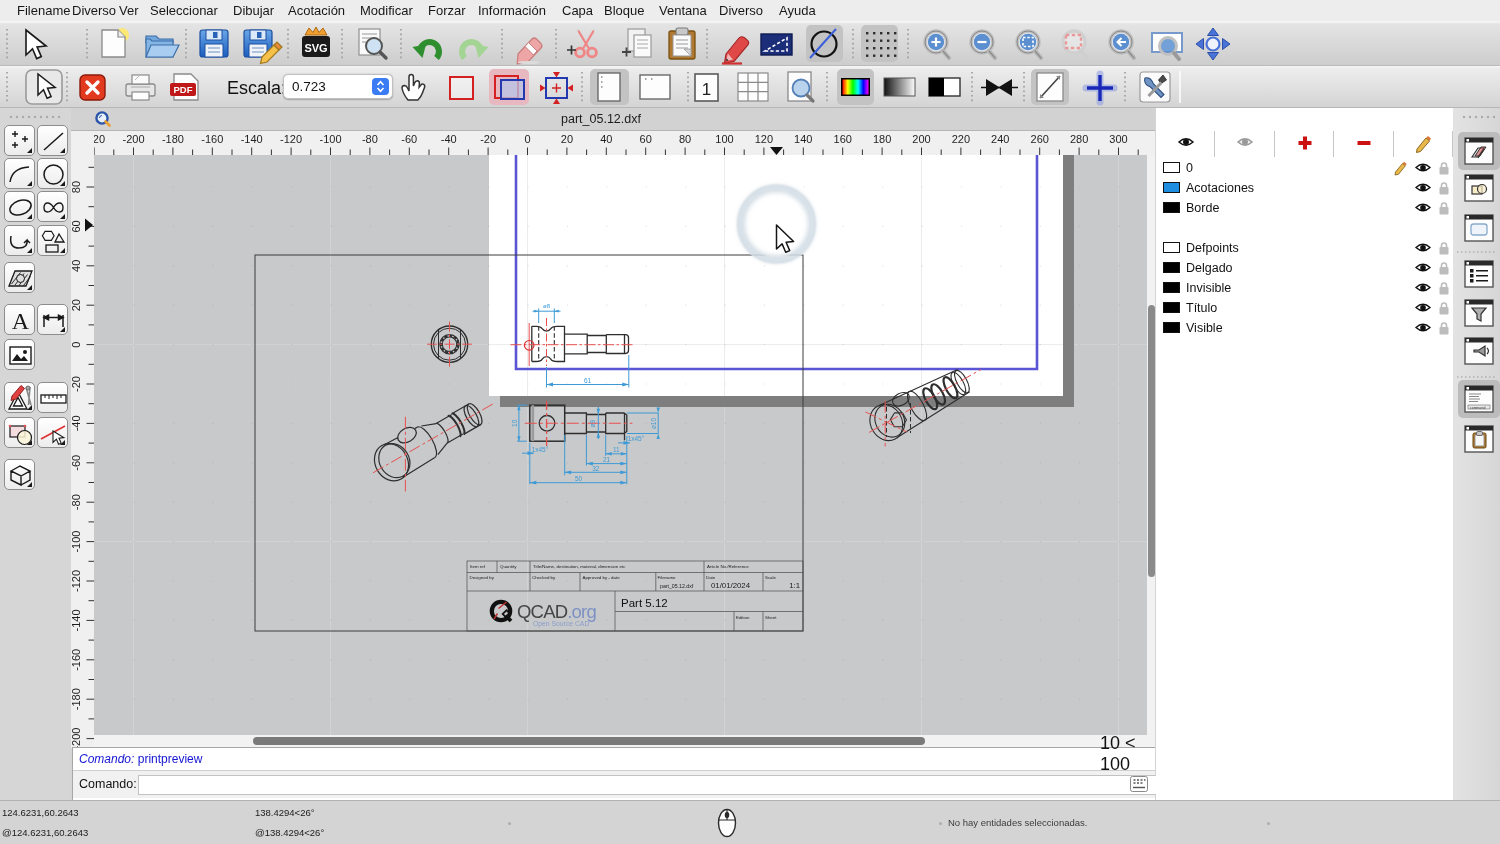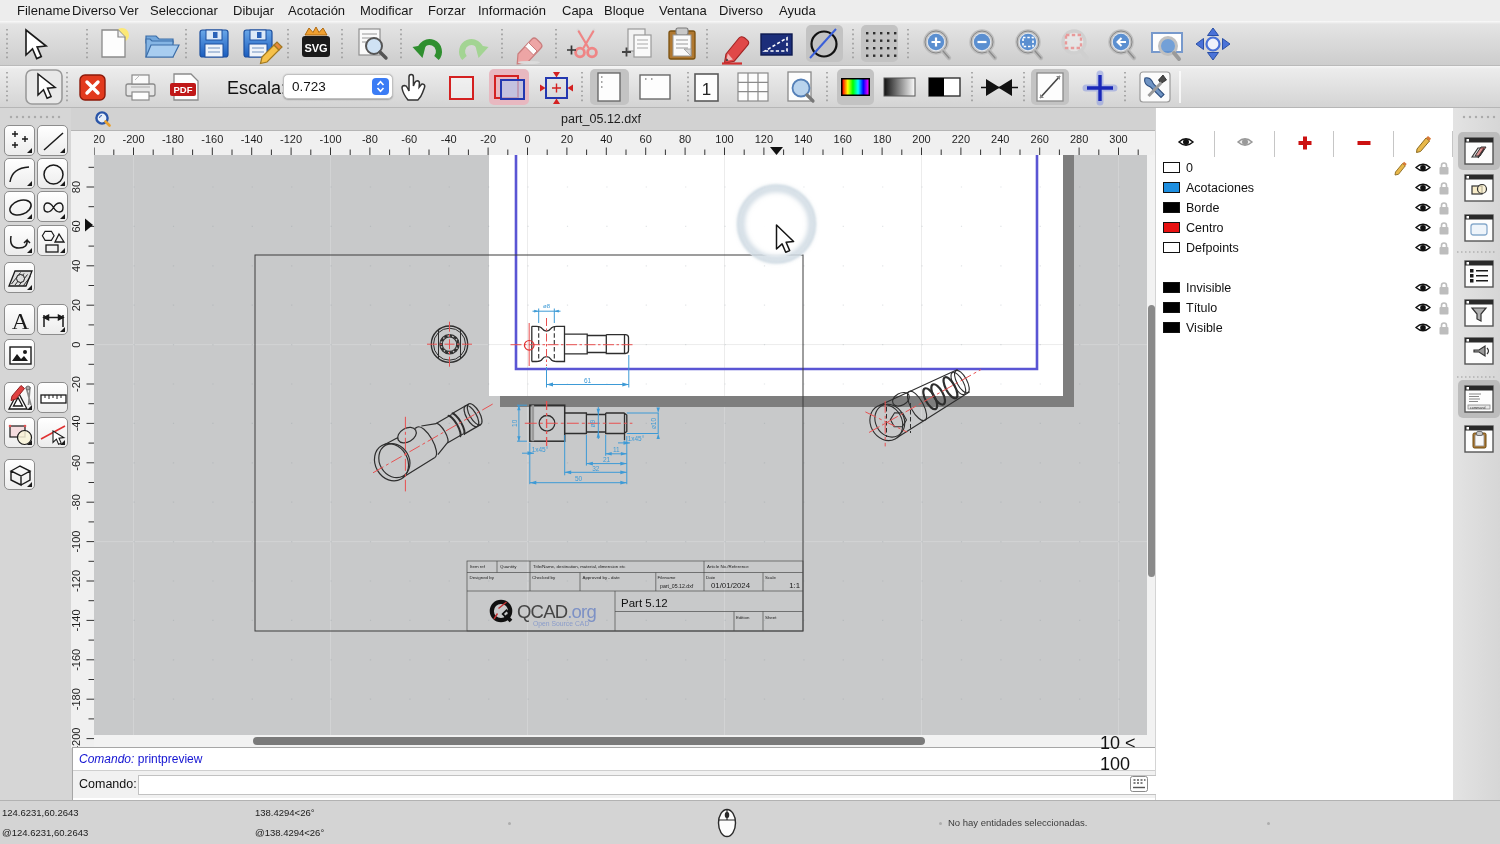--- a/index.html
+++ b/index.html
@@ -723,35 +723,35 @@
         <span class="lname">Borde</span>
         <svg style="position:absolute;left:259px;top:4px" width="16" height="12">
           <path d="M1 5.5 Q8 -1 15 5.5 Q8 12 1 5.5 z" fill="#fff" stroke="#111" stroke-width="1.4"></path>
           <circle cx="8" cy="5.7" r="2.8" fill="#111"></circle>
         </svg>
         <svg style="position:absolute;left:281px;top:3px" width="14" height="15">
           <rect x="2.5" y="6" width="9" height="7.5" rx="1" fill="#bdbdbd"></rect>
           <path d="M4.5 6 V4.5 a2.5 2.5 0 0 1 5 0 V6" fill="none" stroke="#bdbdbd" stroke-width="1.6"></path>
         </svg>
       </div>
-<div class="lrow" style="top:110px">
-        <span class="swatch" style="background:#e81111"></span>
-        <span class="lname">Centro</span>
+<div class="lrow" style="top:130px">
+        <span class="swatch" style="background:#ffffff"></span>
+        <span class="lname">Defpoints</span>
         <svg style="position:absolute;left:259px;top:4px" width="16" height="12">
           <path d="M1 5.5 Q8 -1 15 5.5 Q8 12 1 5.5 z" fill="#fff" stroke="#111" stroke-width="1.4"></path>
           <circle cx="8" cy="5.7" r="2.8" fill="#111"></circle>
         </svg>
         <svg style="position:absolute;left:281px;top:3px" width="14" height="15">
           <rect x="2.5" y="6" width="9" height="7.5" rx="1" fill="#bdbdbd"></rect>
           <path d="M4.5 6 V4.5 a2.5 2.5 0 0 1 5 0 V6" fill="none" stroke="#bdbdbd" stroke-width="1.6"></path>
         </svg>
       </div>
-<div class="lrow" style="top:130px">
-        <span class="swatch" style="background:#ffffff"></span>
-        <span class="lname">Defpoints</span>
+<div class="lrow" style="top:150px">
+        <span class="swatch" style="background:#000000"></span>
+        <span class="lname">Delgado</span>
         <svg style="position:absolute;left:259px;top:4px" width="16" height="12">
           <path d="M1 5.5 Q8 -1 15 5.5 Q8 12 1 5.5 z" fill="#fff" stroke="#111" stroke-width="1.4"></path>
           <circle cx="8" cy="5.7" r="2.8" fill="#111"></circle>
         </svg>
         <svg style="position:absolute;left:281px;top:3px" width="14" height="15">
           <rect x="2.5" y="6" width="9" height="7.5" rx="1" fill="#bdbdbd"></rect>
           <path d="M4.5 6 V4.5 a2.5 2.5 0 0 1 5 0 V6" fill="none" stroke="#bdbdbd" stroke-width="1.6"></path>
         </svg>
       </div>
 <div class="lrow" style="top:170px">

